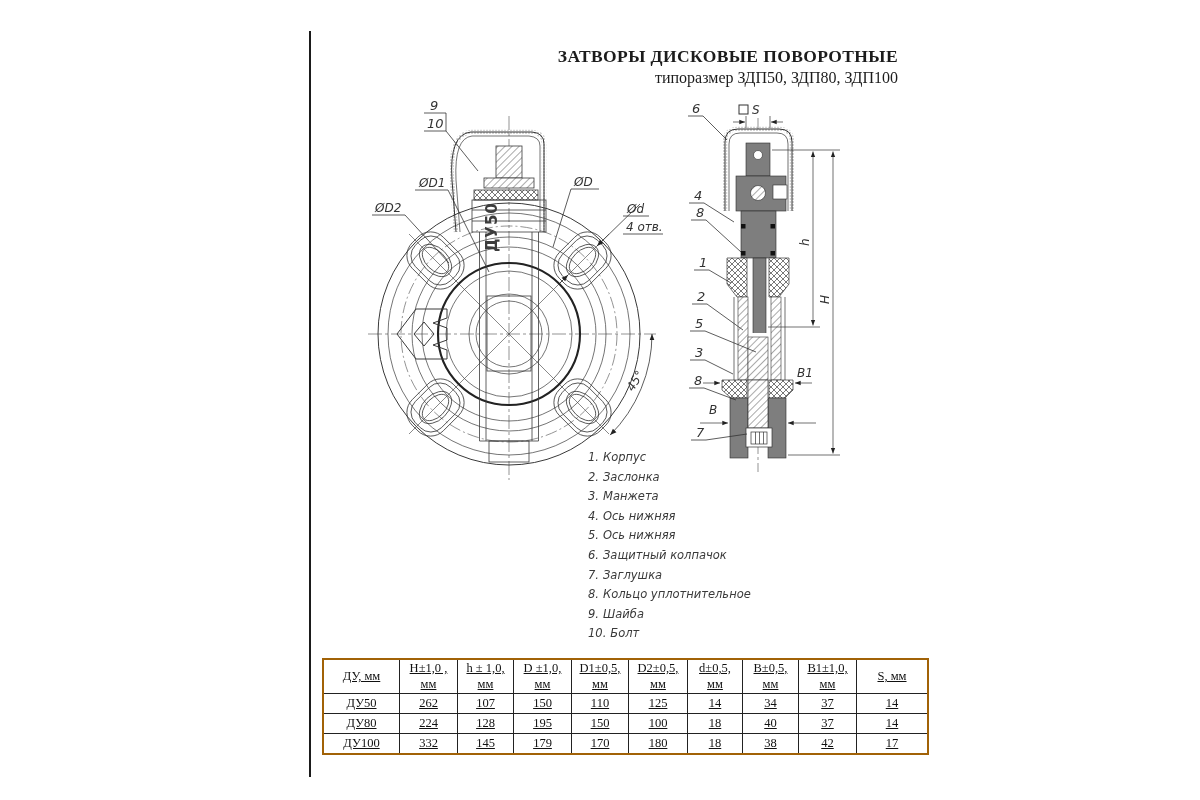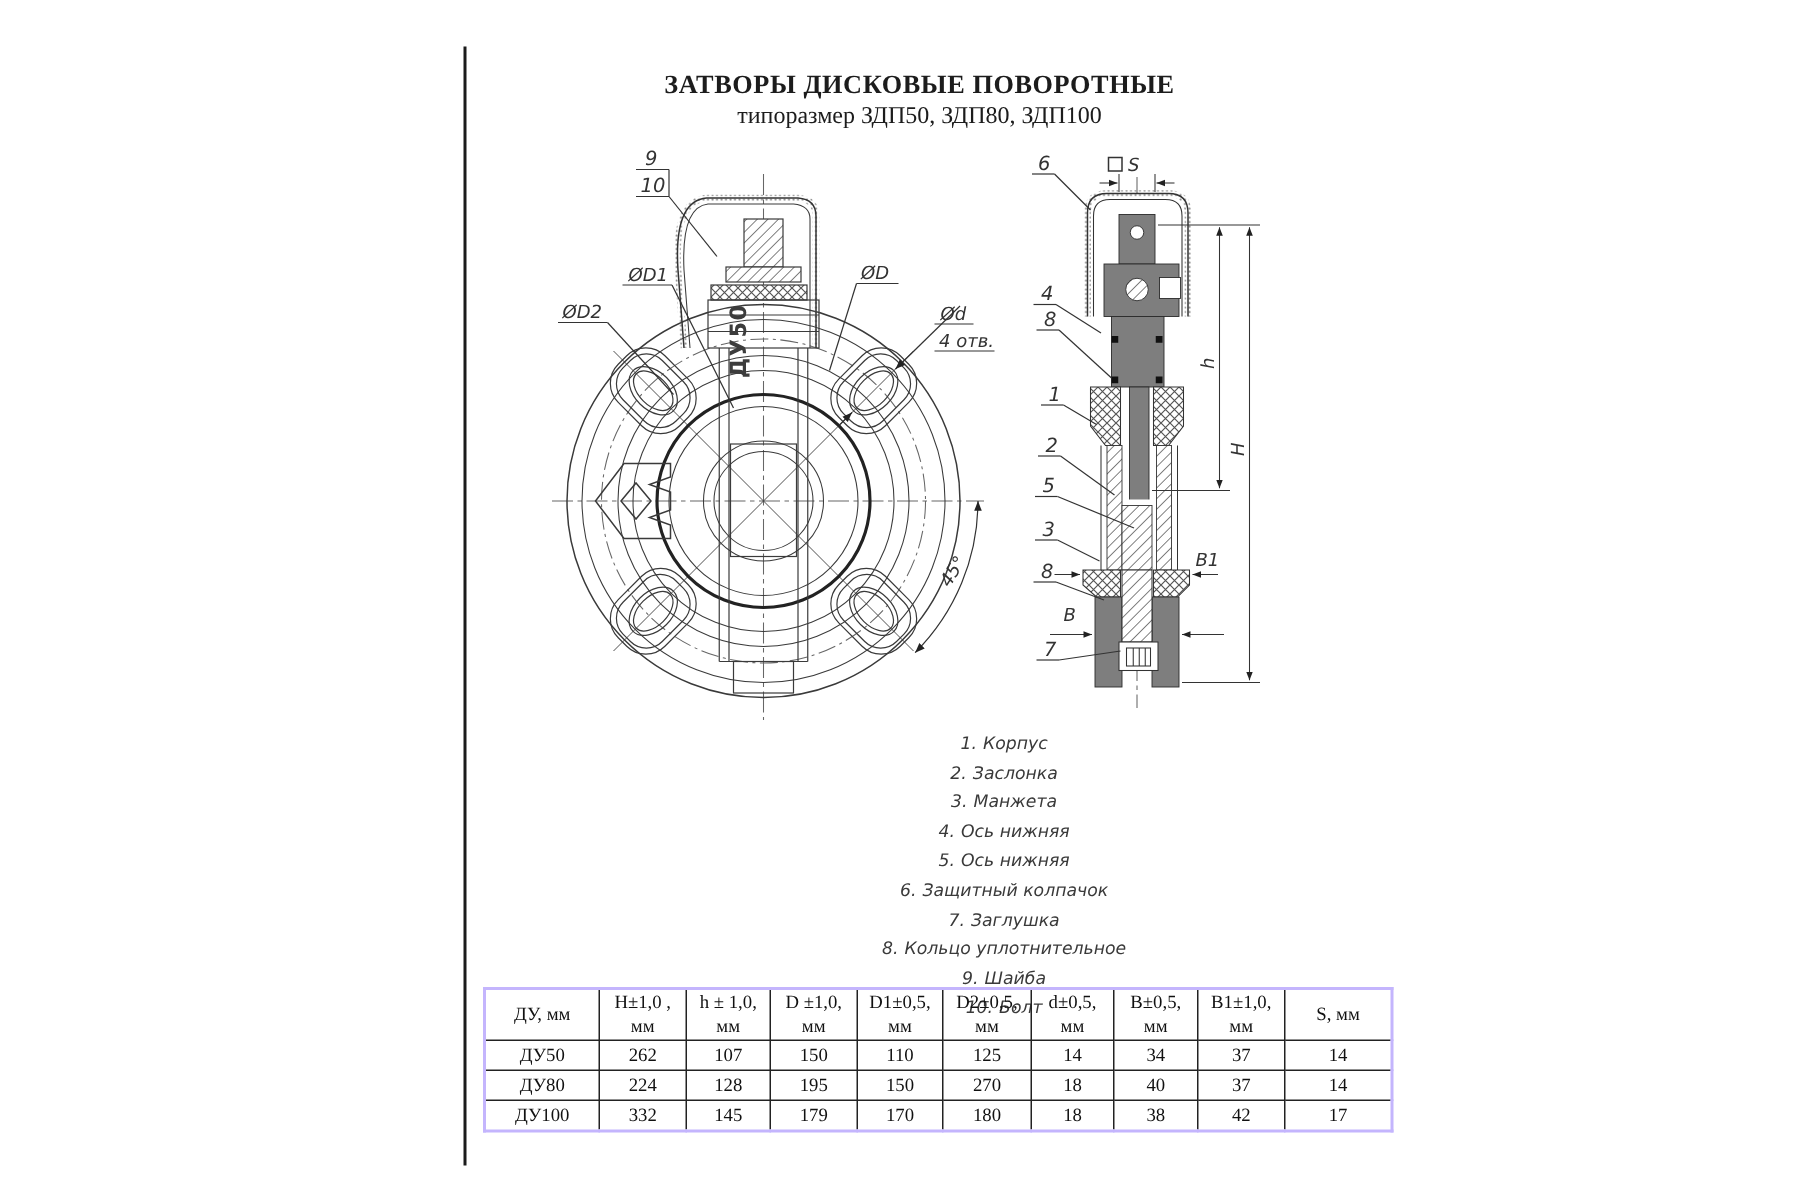--- a/index.html
+++ b/index.html
@@ -1,36 +1,36 @@
 <!DOCTYPE html>
 <html><head>
 <meta charset="utf-8">
 <style>
   html,body{margin:0;padding:0;background:#fff;}
   #page{position:relative;width:1200px;height:800px;background:#fff;overflow:hidden;
         font-family:"Liberation Serif",serif;color:#1c1c1c;}
   #page-edge{position:absolute;left:309px;top:31px;width:2px;height:746px;background:#1b1b1b;}
-  #title-block{position:absolute;left:308px;top:46px;width:610px;text-align:center;}
+  #title-block{position:absolute;left:288px;top:46px;width:610px;text-align:right;}
   #title-block .t1{font-size:17.5px;font-weight:bold;letter-spacing:.4px;}
   #title-block .t2{font-size:16px;margin-top:2px;}
   svg{position:absolute;left:0;top:0;}
   .lbl{font:italic 12px "DejaVu Sans",sans-serif;fill:#333;}
   .co{font:italic 13px "DejaVu Sans",sans-serif;fill:#333;}
   .dim{font:italic 12px "DejaVu Sans",sans-serif;fill:#333;}
   .mark{font:bold 15px "DejaVu Sans",sans-serif;fill:#3c3c3c;letter-spacing:1px;}
-  #parts-list{position:absolute;left:588px;top:486px;list-style:none;margin:0;padding:0;
-      font:italic 11.5px "DejaVu Sans",sans-serif;color:#3a3a3a;text-align:center;}
+  #parts-list{position:absolute;left:588px;top:448px;list-style:none;margin:0;padding:0;
+      font:italic 11.5px "DejaVu Sans",sans-serif;color:#3a3a3a;}
   #parts-list li{line-height:19.6px;white-space:nowrap;}
   #parts-list .pn{margin-right:4px;}
   #spec-table{position:absolute;left:322px;top:658px;border-collapse:collapse;
       font-family:"Liberation Serif",serif;font-size:12.5px;color:#111;}
   #spec-table td{border:1px solid #222;text-align:center;vertical-align:middle;padding:0 2px;}
   #spec-table tr.hdr td{white-space:pre-line;line-height:1.25;height:33px;}
   #spec-table tr.dr td{height:19px;}
-  #spec-table{border:2px solid #c4b5fd;}
+  #spec-table{border:2px solid #a16207;text-decoration:underline;}
 </style>
 </head>
 <body>
 
 <div id="page">
   <div id="page-edge"></div>
 
   <div id="title-block">
     <div class="t1">ЗАТВОРЫ ДИСКОВЫЕ ПОВОРОТНЫЕ</div>
     <div class="t2">типоразмер ЗДП50, ЗДП80, ЗДП100</div>
@@ -317,21 +317,21 @@
         <td>34</td>
         <td>37</td>
         <td>14</td>
       </tr>
       <tr class="dr">
         <td>ДУ80</td>
         <td>224</td>
         <td>128</td>
         <td>195</td>
         <td>150</td>
-        <td>270</td>
+        <td>100</td>
         <td>18</td>
         <td>40</td>
         <td>37</td>
         <td>14</td>
       </tr>
       <tr class="dr">
         <td>ДУ100</td>
         <td>332</td>
         <td>145</td>
         <td>179</td>

